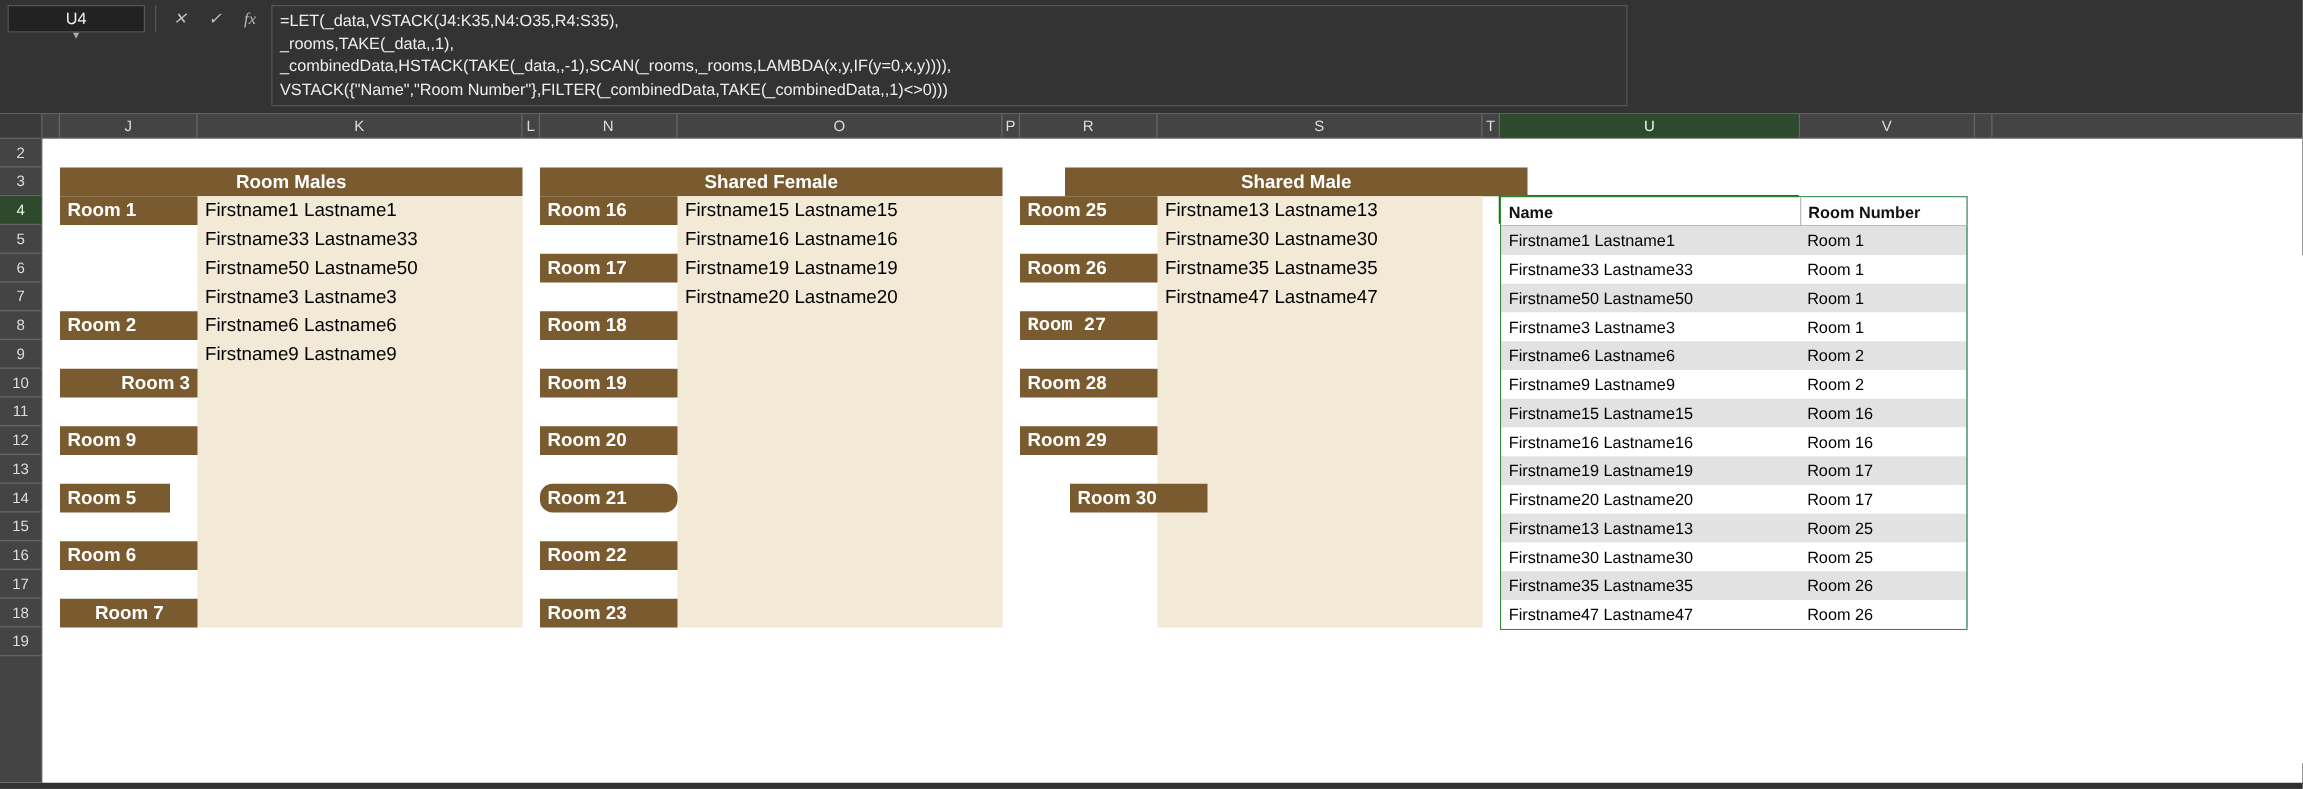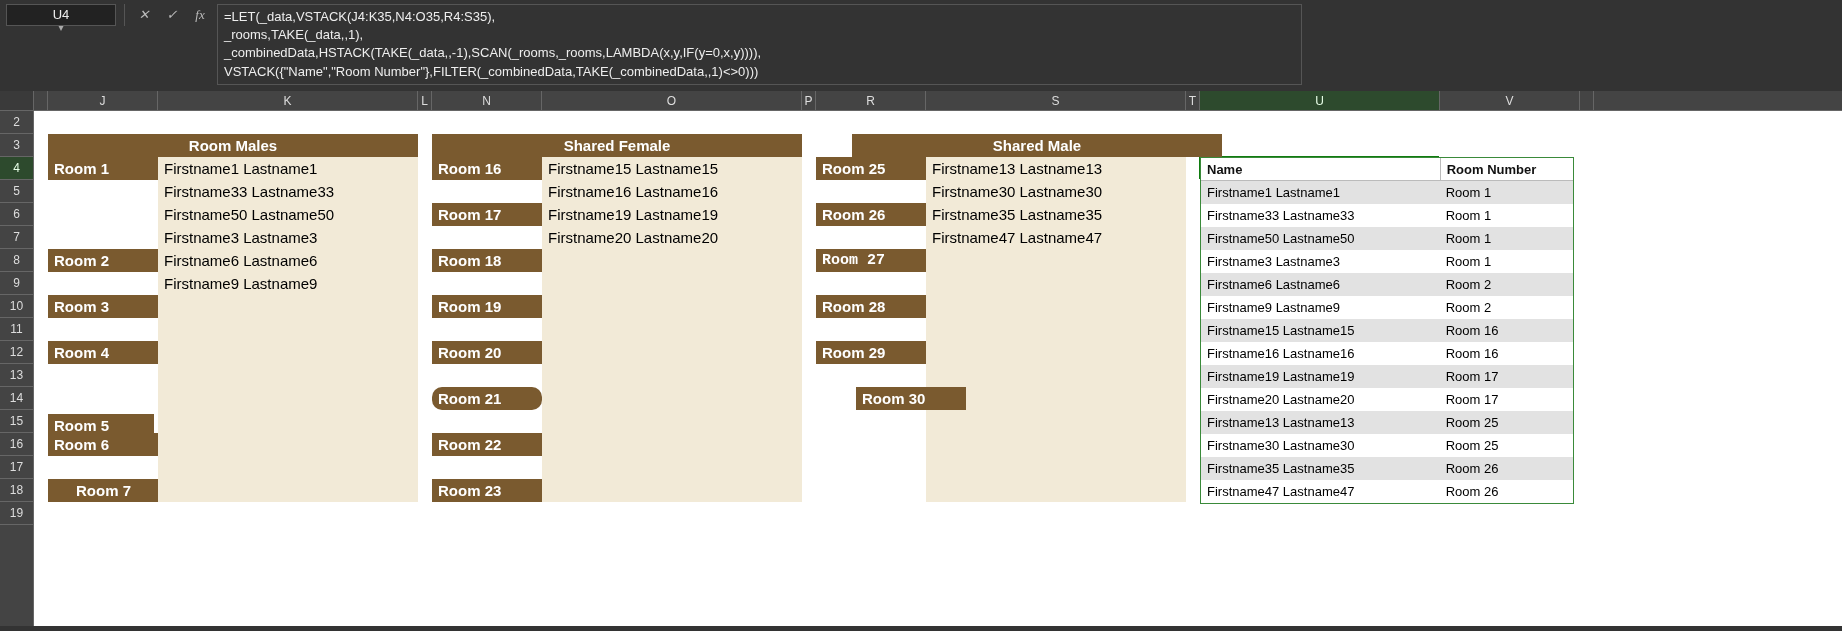--- a/index.html
+++ b/index.html
@@ -273,23 +273,23 @@
     <div class="brown-hdr block" style="left: 14px; top: 23px; width: 370px; text-align: center;">Room Males</div>
         <div class="names-col block" style="left: 124px; top: 46px; width: 260px; height: 345px;"></div>
         <div class="room-lbl block" style="left: 14px; top: 46px; width: 110px;">Room 1</div>
         <div class="block" style="left: 124px; top: 46px; width: 260px; height: 23px; line-height: 23px; padding: 0px 6px; font-size: 15px;">Firstname1 Lastname1</div>
         <div class="block" style="left: 124px; top: 69px; width: 260px; height: 23px; line-height: 23px; padding: 0px 6px; font-size: 15px;">Firstname33 Lastname33</div>
         <div class="block" style="left: 124px; top: 92px; width: 260px; height: 23px; line-height: 23px; padding: 0px 6px; font-size: 15px;">Firstname50 Lastname50</div>
         <div class="block" style="left: 124px; top: 115px; width: 260px; height: 23px; line-height: 23px; padding: 0px 6px; font-size: 15px;">Firstname3 Lastname3</div>
         <div class="room-lbl block" style="left: 14px; top: 138px; width: 110px;">Room 2</div>
         <div class="block" style="left: 124px; top: 138px; width: 260px; height: 23px; line-height: 23px; padding: 0px 6px; font-size: 15px;">Firstname6 Lastname6</div>
         <div class="block" style="left: 124px; top: 161px; width: 260px; height: 23px; line-height: 23px; padding: 0px 6px; font-size: 15px;">Firstname9 Lastname9</div>
-        <div class="room-lbl block" style="left: 14px; top: 184px; width: 110px;">Room 3</div>
-        <div class="room-lbl block" style="left: 14px; top: 230px; width: 110px;">Room 4</div>
-        <div class="room-lbl block" style="left: 14px; top: 276px; width: 106px; margin-top: 27px;">Room 5</div>
+        <div class="room-lbl block" style="left: 14px; top: 184px; width: 110px; text-align: right;">Room 3</div>
+        <div class="room-lbl block" style="left: 14px; top: 230px; width: 110px;">Room 9</div>
+        <div class="room-lbl block" style="left: 14px; top: 276px; width: 88px;">Room 5</div>
         <div class="room-lbl block" style="left: 14px; top: 322px; width: 110px;">Room 6</div>
         <div class="room-lbl block" style="left: 14px; top: 368px; width: 110px; padding-left: 28px;">Room 7</div>
         <div class="brown-hdr block" style="left: 398px; top: 23px; width: 370px; text-align: center;">Shared Female</div>
         <div class="names-col block" style="left: 508px; top: 46px; width: 260px; height: 345px;"></div>
         <div class="room-lbl block" style="left: 398px; top: 46px; width: 110px;">Room 16</div>
         <div class="block" style="left: 508px; top: 46px; width: 260px; height: 23px; line-height: 23px; padding: 0px 6px; font-size: 15px;">Firstname15 Lastname15</div>
         <div class="block" style="left: 508px; top: 69px; width: 260px; height: 23px; line-height: 23px; padding: 0px 6px; font-size: 15px;">Firstname16 Lastname16</div>
         <div class="room-lbl block" style="left: 398px; top: 92px; width: 110px;">Room 17</div>
         <div class="block" style="left: 508px; top: 92px; width: 260px; height: 23px; line-height: 23px; padding: 0px 6px; font-size: 15px;">Firstname19 Lastname19</div>
         <div class="block" style="left: 508px; top: 115px; width: 260px; height: 23px; line-height: 23px; padding: 0px 6px; font-size: 15px;">Firstname20 Lastname20</div>

